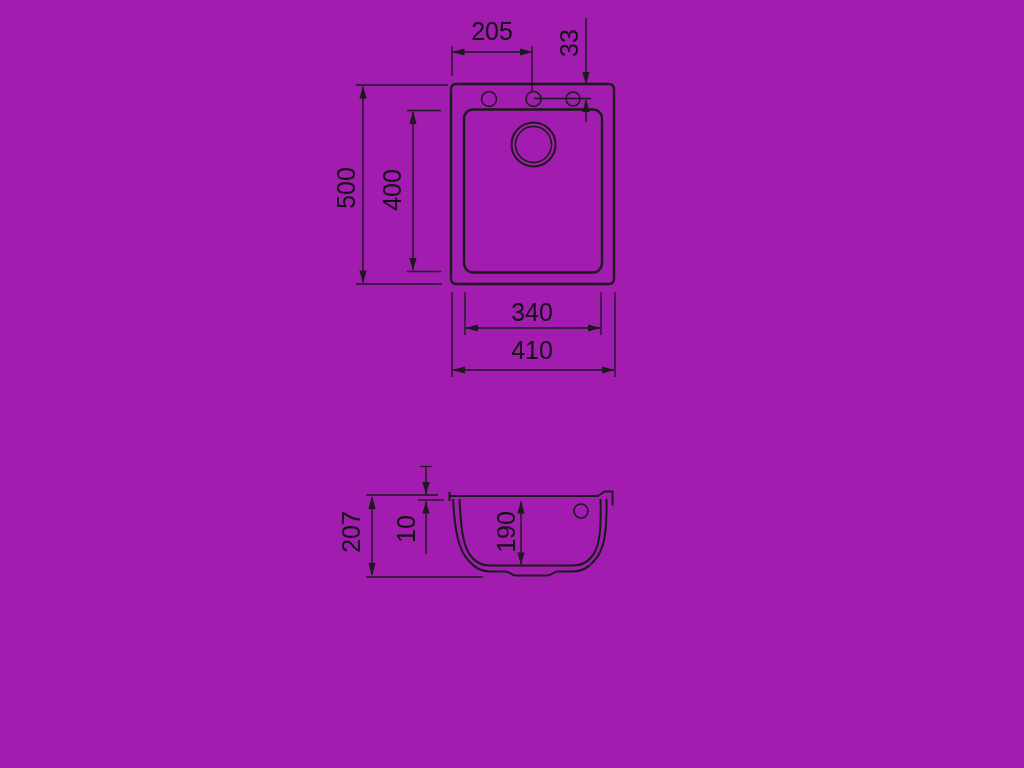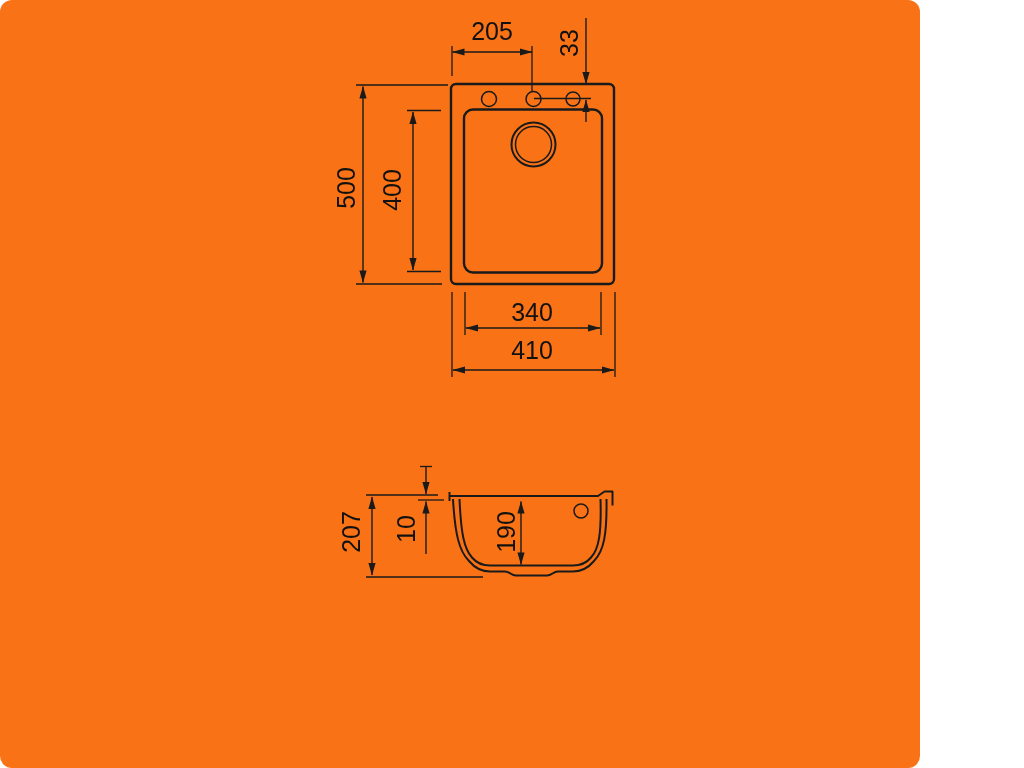--- a/index.html
+++ b/index.html
@@ -1,22 +1,21 @@
 <!DOCTYPE html>
 <html><head>
 <meta charset="utf-8">
 <style>
   html,body{margin:0;padding:0;background:#ffffff;}
   .canvas{
     position:relative;
-    width:920px;height:768px;
-    background:#f97316;
+    width:1024px;height:768px;
+    background:#a21caf;
     overflow:hidden;
     font-family:"Liberation Sans", sans-serif;
-    border-radius:12px;
   }
   svg{display:block;}
   .geo{stroke:#1a1a1a;fill:none;}
   .geo-thick{stroke-width:2.4;}
   .geo-mid{stroke-width:2;}
   .geo-thin{stroke-width:1.5;}
   .dim{stroke:#1a1a1a;stroke-width:1.4;fill:none;}
   .ext{stroke:#1a1a1a;stroke-width:1.3;fill:none;}
   .lbl{
     font-family:"Liberation Sans", sans-serif;

